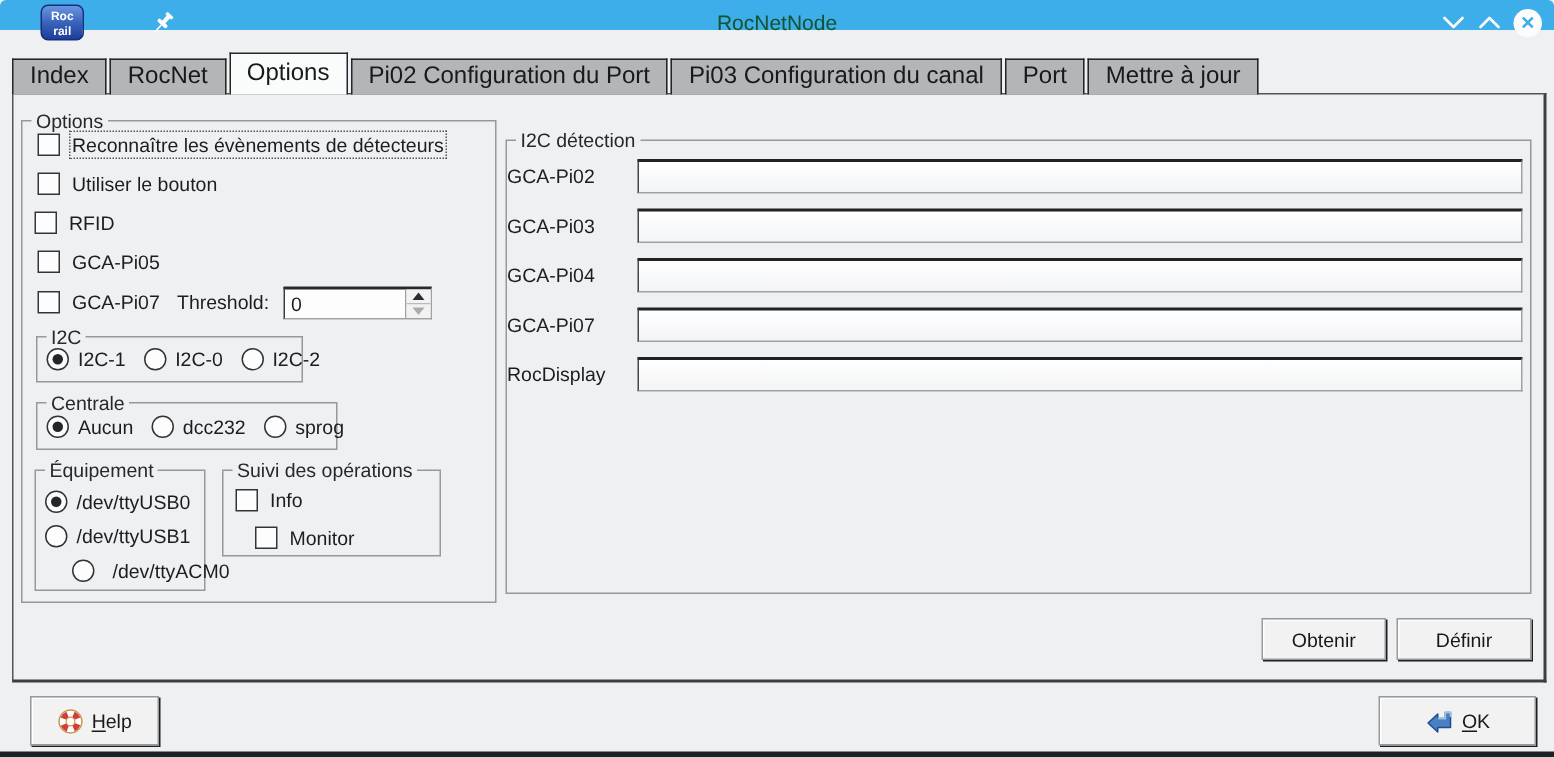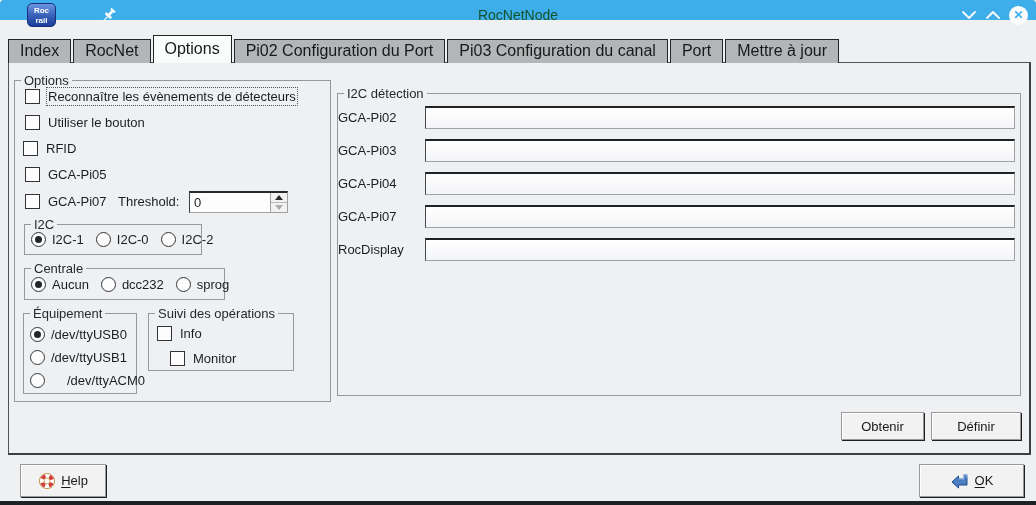--- a/index.html
+++ b/index.html
@@ -173,21 +173,21 @@
   <div class="group" style="left:23px; top:313px; width:114px; height:81px;">
     <span class="group-legend">Équipement</span>
     <div class="ctl-row" style="left:6px; top:13px; gap:6px;">
       <span class="radio sel"></span>
       <span class="lbl">/dev/ttyUSB0</span>
     </div>
     <div class="ctl-row" style="left:6px; top:36px; gap:6px;">
       <span class="radio"></span>
       <span class="lbl">/dev/ttyUSB1</span>
     </div>
-    <div class="ctl-row" style="left:6px; top:59px; gap:22px;">
+    <div class="ctl-row" style="left:24px; top:59px; gap:12px;">
       <span class="radio"></span>
       <span class="lbl">/dev/ttyACM0</span>
     </div>
   </div>
 
   <div class="group" style="left:148px; top:313px; width:146px; height:58px;padding-left:36px;">
     <span class="group-legend">Suivi des opérations</span>
     <div class="ctl-row" style="left:8px; top:12px;">
       <span class="cb"></span>
       <span class="lbl">Info</span>

